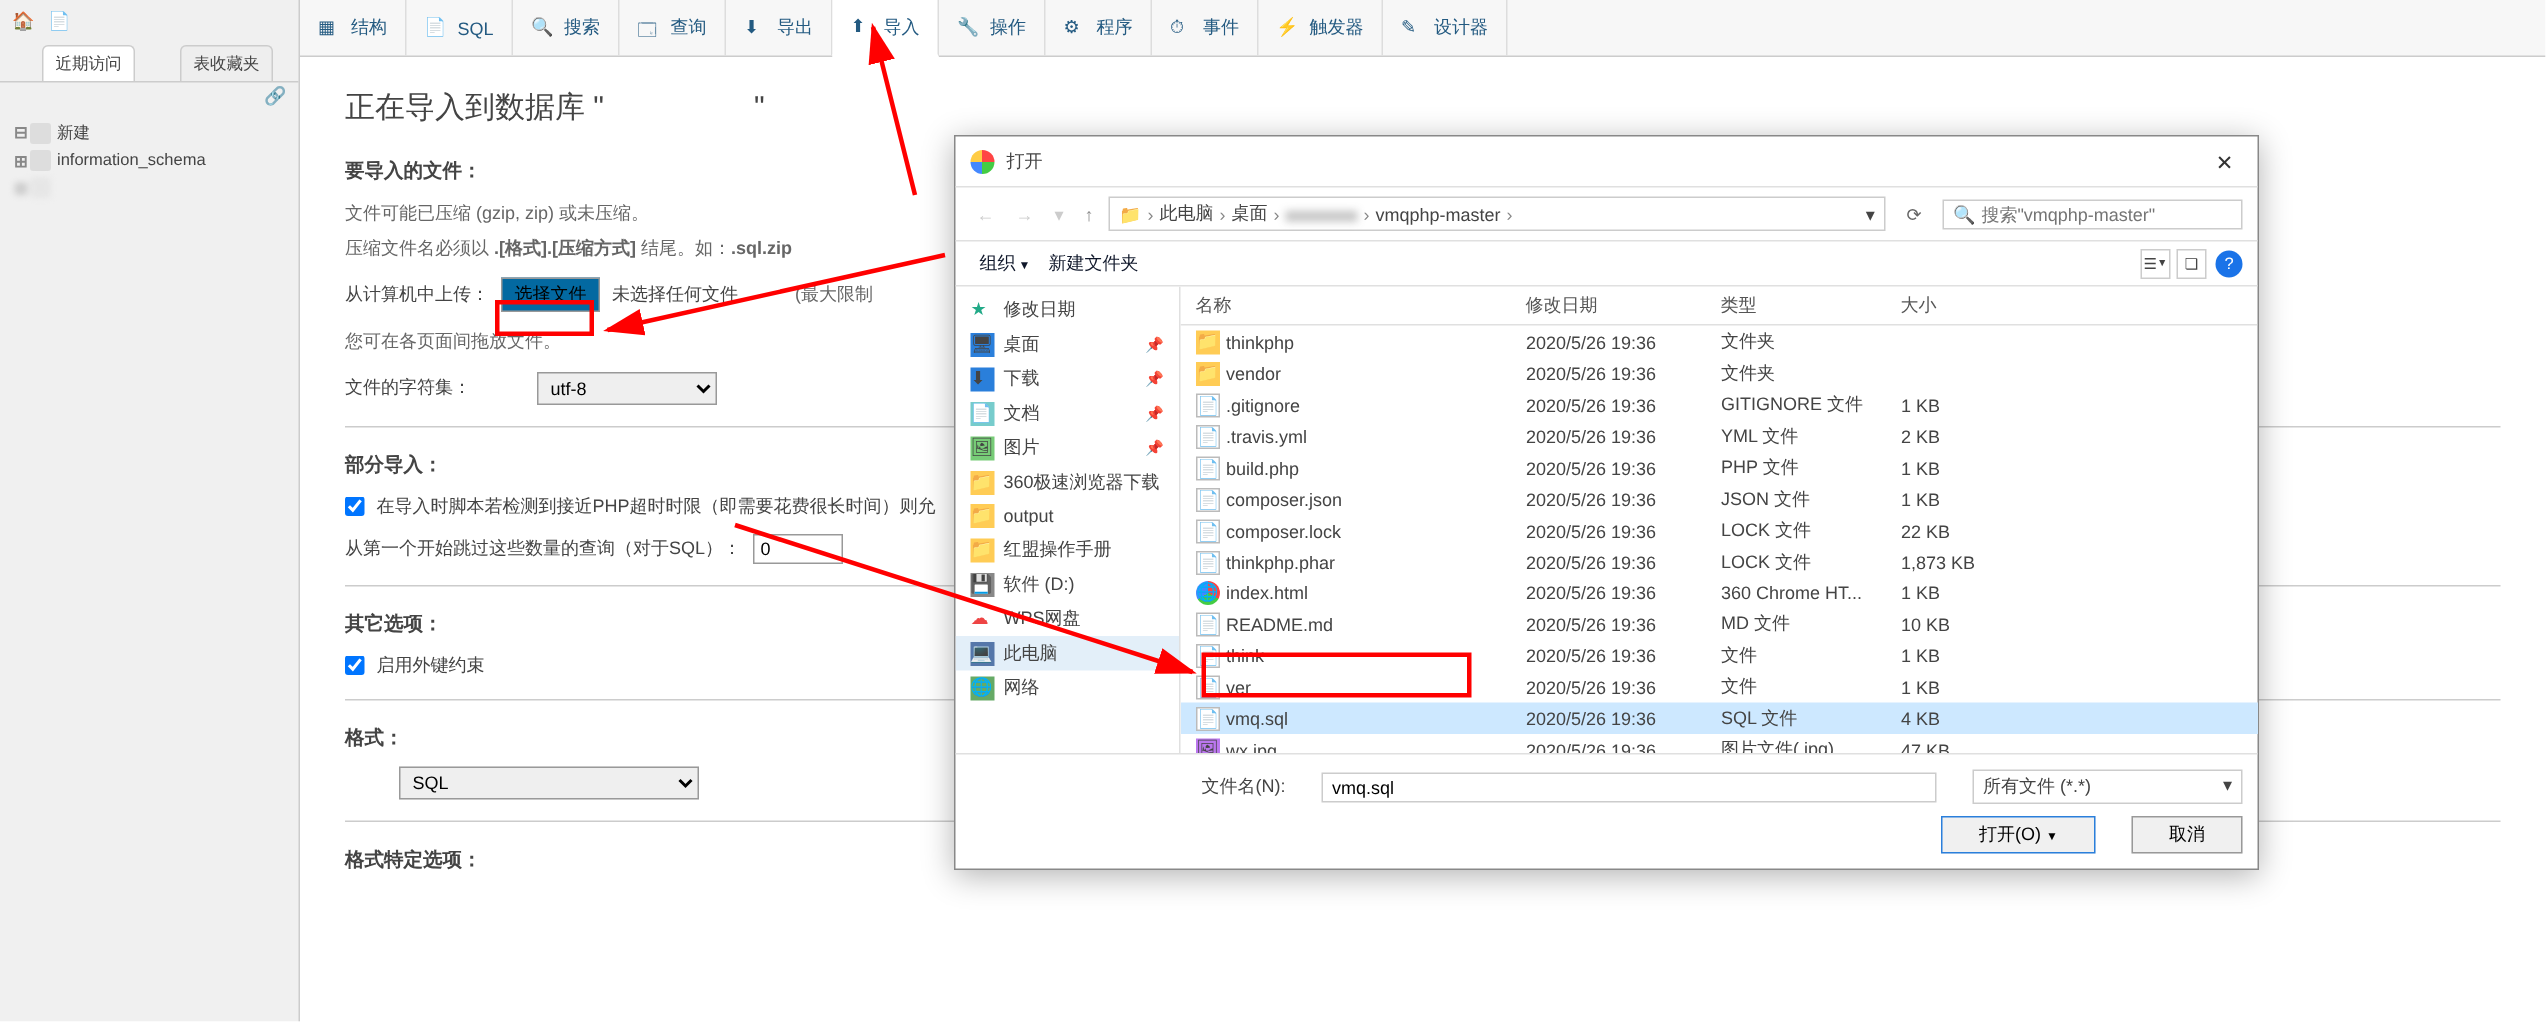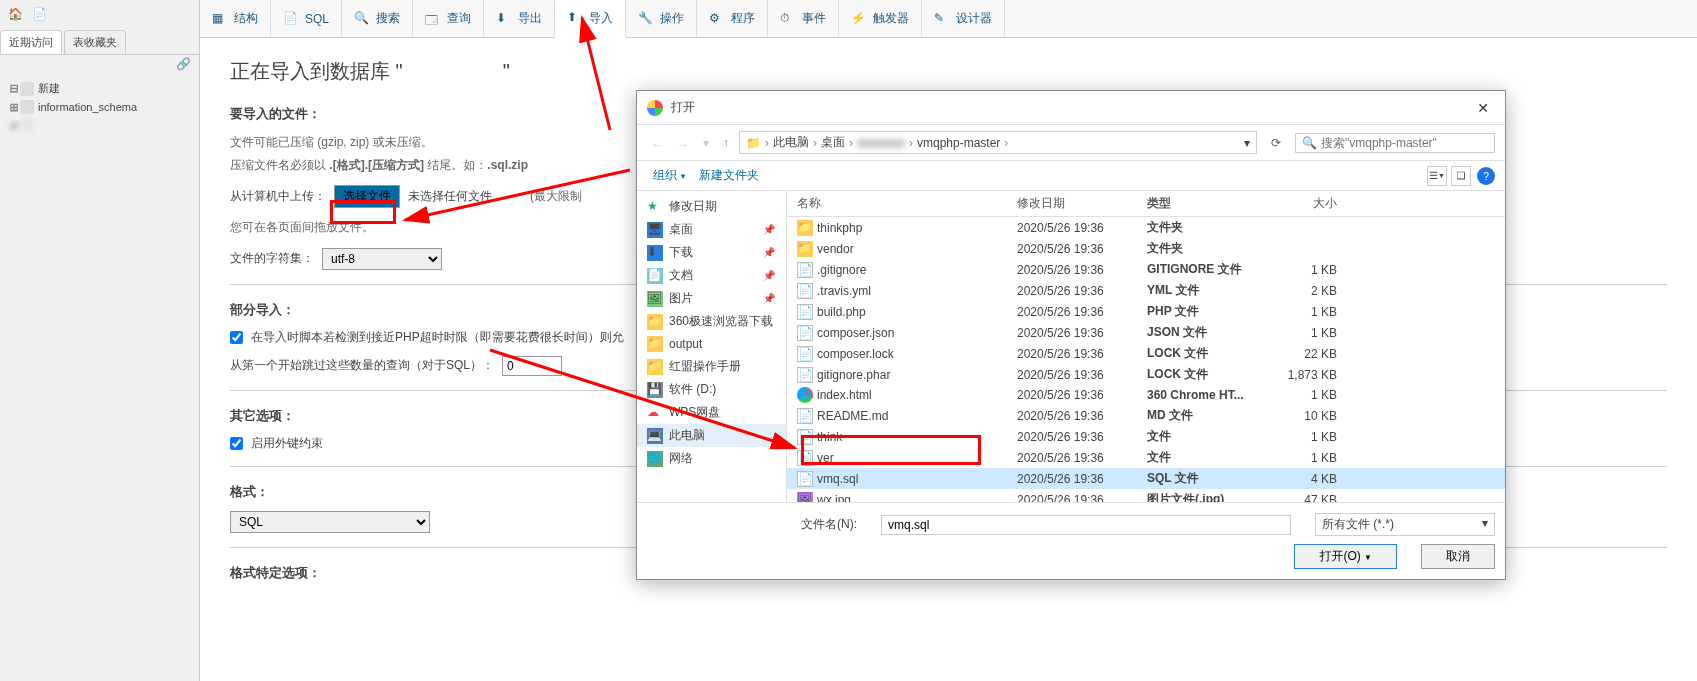--- a/index.html
+++ b/index.html
@@ -3,21 +3,21 @@
 <meta charset="utf-8">
 <style>
 * { box-sizing: border-box; margin: 0; padding: 0; }
 body { font-family: "Microsoft YaHei", Arial, sans-serif; font-size: 12px; color: #444; background: #fff; overflow: hidden; width: 1697px; height: 681px; position: relative; }
 
 
 .sidebar { position: absolute; left: 0; top: 0; width: 200px; height: 681px; background: #f0f0f0; border-right: 1px solid #ccc; }
 .sidebar-toolbar { display: flex; gap: 8px; padding: 4px 8px; height: 30px; align-items: center; }
 .sidebar-toolbar-icon { width: 16px; height: 16px; display: inline-block; }
 .sidebar-tabs { display: flex; border-bottom: 1px solid #ccc; }
-.sidebar-tab { padding: 4px 8px; font-size: 11px; border: 1px solid #ccc; border-bottom: none; background: #eee; cursor: pointer; border-radius: 4px 4px 0 0; margin-right: 2px; }
+.sidebar-tab { padding: 4px 8px; font-size: 11px; border: 1px solid #ccc; border-bottom: none; background: #eee; cursor: pointer; border-radius: 4px 4px 0 0; margin-right: 2px; margin-left: 28px; }
 .sidebar-tab.active { background: #fff; }
 .tree { padding: 6px 4px; }
 .tree-item { display: flex; align-items: center; padding: 2px 4px; cursor: pointer; font-size: 11px; }
 .tree-item .icon { width: 14px; height: 14px; margin-right: 4px; display: inline-block; }
 .plus-icon { font-weight: bold; color: #888; width: 12px; text-align: center; }
 .db-icon { background: #ddd; border-radius: 2px; }
 .link-icon-row { text-align: right; padding: 2px 8px; color: #888; }
 
 
 .main { position: absolute; left: 200px; top: 0; right: 0; bottom: 0; background: #fff; }
@@ -26,21 +26,21 @@
 .tab.active { background: #fff; border-bottom: 2px solid #fff; margin-bottom: -1px; }
 .tab-icon { width: 16px; height: 16px; display: inline-block; }
 
 .content { padding: 20px 30px; }
 h2 { font-size: 20px; color: #444; font-weight: normal; margin-bottom: 20px; }
 .section-title { font-weight: bold; margin: 16px 0 10px; font-size: 13px; color: #444; }
 .hint { color: #666; margin: 4px 0; line-height: 1.6; }
 .bold { font-weight: bold; }
 .row { margin: 10px 0; display: flex; align-items: center; gap: 8px; }
 .btn-choose { padding: 2px 8px; border: 1px solid #999; background: #0369a1; font-size: 12px; cursor: pointer; }
-select { border: 1px solid #999; padding: 2px 4px; font-size: 12px; }
+select { border: 1px solid #999; padding: 2px 4px; font-size: 12px; margin-left: 36px; }
 input[type="text"].num { width: 60px; border: 1px solid #999; padding: 2px 4px; font-size: 12px; }
 input[type="checkbox"] { vertical-align: middle; }
 hr { border: none; border-top: 1px solid #ccc; margin: 14px 0; }
 .maxlimit { color: #666; margin-left: 30px; }
 
 
 .dialog { position: absolute; left: 636px; top: 90px; width: 870px; height: 490px; background: #fff; border: 1px solid #888; box-shadow: 0 4px 20px rgba(0,0,0,.3); display: flex; flex-direction: column; }
 .dialog-title { display: flex; align-items: center; padding: 8px 10px; border-bottom: 1px solid #e0e0e0; }
 .dialog-title .app-icon { width: 16px; height: 16px; margin-right: 8px; border-radius: 50%; background: conic-gradient(#f44 0 25%, #4c4 0 50%, #48f 0 75%, #fc4 0); }
 .dialog-title .title { flex: 1; font-size: 12px; }
@@ -48,21 +48,21 @@
 .dialog-nav { display: flex; align-items: center; padding: 6px 10px; border-bottom: 1px solid #e0e0e0; gap: 6px; }
 .nav-arrow { color: #888; padding: 0 4px; }
 .nav-arrow.disabled { color: #ccc; }
 .breadcrumb { flex: 1; display: flex; align-items: center; border: 1px solid #ccc; padding: 2px 6px; gap: 4px; font-size: 12px; }
 .breadcrumb .sep { color: #888; }
 .reload { padding: 2px 8px; color: #666; }
 .search-box { width: 200px; border: 1px solid #ccc; padding: 2px 6px; display: flex; align-items: center; gap: 4px; }
 .search-box .mag { color: #888; }
 .search-box input { border: none; outline: none; flex: 1; font-size: 12px; }
 .dialog-toolbar { display: flex; align-items: center; padding: 4px 10px; border-bottom: 1px solid #e0e0e0; font-size: 12px; }
-.dialog-toolbar .tbtn { color: #0369a1; padding: 2px 6px; cursor: pointer; }
+.dialog-toolbar .tbtn { color: #0f172a; padding: 2px 6px; cursor: pointer; }
 .dialog-toolbar .tbtn .drop { font-size: 8px; margin-left: 2px; }
 .dialog-toolbar .spacer2 { flex: 1; }
 .dialog-toolbar .view-icon { width: 20px; height: 20px; border: 1px solid #ccc; margin-left: 4px; display: flex; align-items: center; justify-content: center; font-size: 10px; cursor: pointer; }
 .help-icon { width: 18px; height: 18px; border-radius: 50%; background: #1a73e8; color: #fff; display: flex; align-items: center; justify-content: center; font-size: 11px; margin-left: 6px; }
 
 .dialog-body { flex: 1; display: flex; overflow: hidden; }
 .dlg-side { width: 150px; border-right: 1px solid #e0e0e0; padding: 4px 0; overflow-y: auto; }
 .dlg-side-item { display: flex; align-items: center; padding: 3px 10px; font-size: 12px; cursor: pointer; gap: 6px; }
 .dlg-side-item .pin { margin-left: auto; color: #888; font-size: 10px; }
 .dlg-side-item.selected { background: #e3eff9; }
@@ -75,22 +75,22 @@
 .side-folder { background: #fc5; }
 .side-drive { background: #888; }
 .side-wps { color: #e44; }
 .side-pc { background: #57a; }
 .side-net { background: #6a6; }
 
 .dlg-list { flex: 1; display: flex; flex-direction: column; overflow: hidden; }
 .list-header { display: flex; border-bottom: 1px solid #e0e0e0; font-size: 12px; color: #555; padding: 4px 0; }
 .col-name { width: 230px; padding-left: 10px; }
 .col-date { width: 130px; }
-.col-type { width: 120px; font-weight: bold; }
-.col-size { width: 80px; text-align: right; padding-right: 10px; }
+.col-type { width: 120px; }
+.col-size { width: 80px; padding-right: 10px; }
 .list-rows { flex: 1; overflow-y: auto; }
 .file-row { display: flex; padding: 2px 0; font-size: 12px; cursor: pointer; align-items: center; }
 .file-row.selected { background: #cde8ff; }
 .file-row .col-name { display: flex; align-items: center; gap: 4px; }
 .file-icn { width: 16px; height: 16px; display: inline-block; flex-shrink: 0; }
 .icn-folder { background: #fc5; }
 .icn-file { background: #fff; border: 1px solid #bbb; }
 .icn-img { background: #b7e; }
 .icn-html { border-radius: 50%; background: conic-gradient(#f44 0 33%, #4c4 0 66%, #48f 0); }
 
@@ -401,21 +401,21 @@
               <span class="file-icn icn-file">📄</span>
               <span>composer.lock</span>
             </div>
             <div class="col-date">2020/5/26 19:36</div>
             <div class="col-type">LOCK 文件</div>
             <div class="col-size">22 KB</div>
           </div>
           <div class="file-row">
             <div class="col-name">
               <span class="file-icn icn-file">📄</span>
-              <span>gitignore.phar</span>
+              <span>thinkphp.phar</span>
             </div>
             <div class="col-date">2020/5/26 19:36</div>
             <div class="col-type">LOCK 文件</div>
             <div class="col-size">1,873 KB</div>
           </div>
           <div class="file-row">
             <div class="col-name">
               <span class="file-icn icn-html">🌐</span>
               <span>index.html</span>
             </div>

